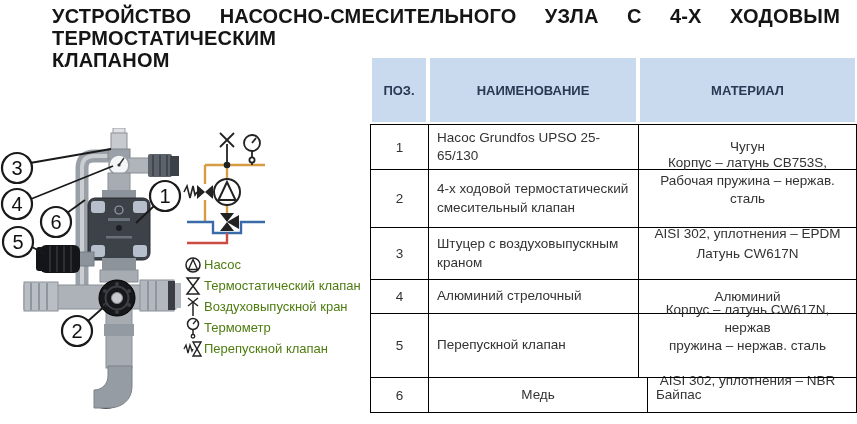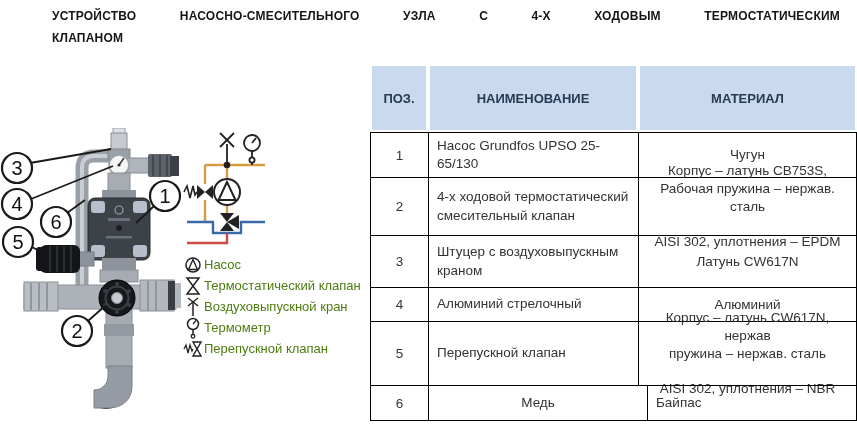--- a/index.html
+++ b/index.html
@@ -1,28 +1,28 @@
 <!DOCTYPE html>
 <html><head>
 <meta charset="utf-8">
 <style>
   html,body{margin:0;padding:0;background:#fff;}
   .page{position:relative;width:857px;height:424px;background:#fff;overflow:hidden;
         font-family:"Liberation Sans",sans-serif;color:#1a1a1a;}
   
   .title{position:absolute;left:52px;top:5px;width:788px;font-weight:700;
-         font-size:12px;line-height:22px;color:#151515;letter-spacing:.2px;}
+         font-size:20px;line-height:22px;color:#151515;letter-spacing:.2px;}
   .title .t1{display:block;text-align:justify;text-align-last:justify;}
   .title .t2{display:block;}
   
   .legend{position:absolute;left:182px;top:254px;width:186px;}
   .leg-item{display:flex;align-items:center;height:21px;font-size:13px;color:#4d7c0f;white-space:nowrap;}
   .leg-icon{width:22px;height:22px;flex:0 0 22px;display:flex;align-items:center;justify-content:center;}
   
-  .tbl{position:absolute;left:370px;top:64px;width:487px;font-size:13.5px;color:#333;}
+  .tbl{position:absolute;left:370px;top:56px;width:487px;font-size:13.5px;color:#333;}
   .hrow{display:flex;height:68px;background:#fff;}
   .hcell{background:#c9d9ee;border:2px solid #fff;display:flex;align-items:center;justify-content:center;
          font-weight:700;font-size:13px;color:#273a52;box-sizing:border-box;}
   .c-pos{width:58px;flex:0 0 58px;}
   .c-name{width:210px;flex:0 0 210px;}
   .c-mat{flex:1 1 auto;}
   .brow{display:flex;box-sizing:border-box;}
   .bcell{border-left:1px solid #000;border-top:1px solid #000;box-sizing:border-box;
          display:flex;flex-direction:column;justify-content:center;}
   .brow .bcell:last-child{border-right:1px solid #000;}

